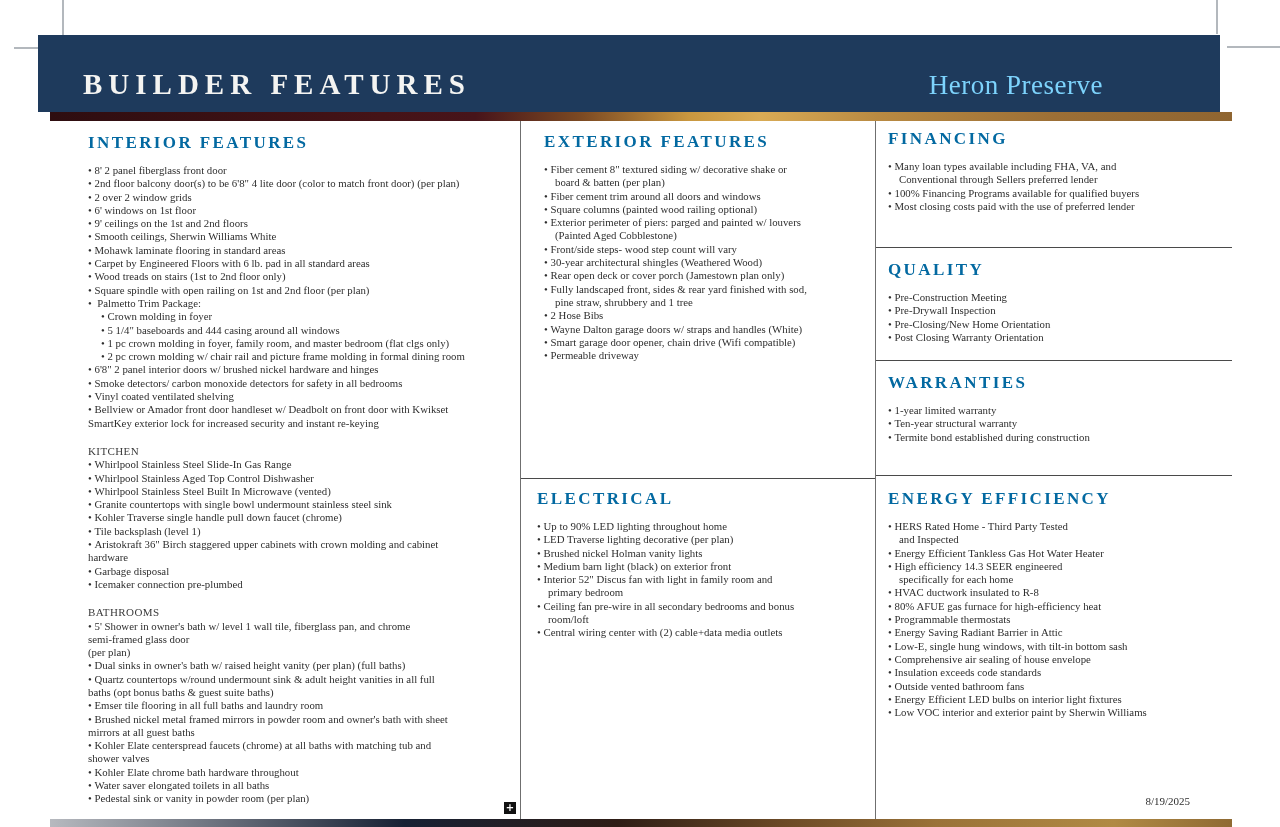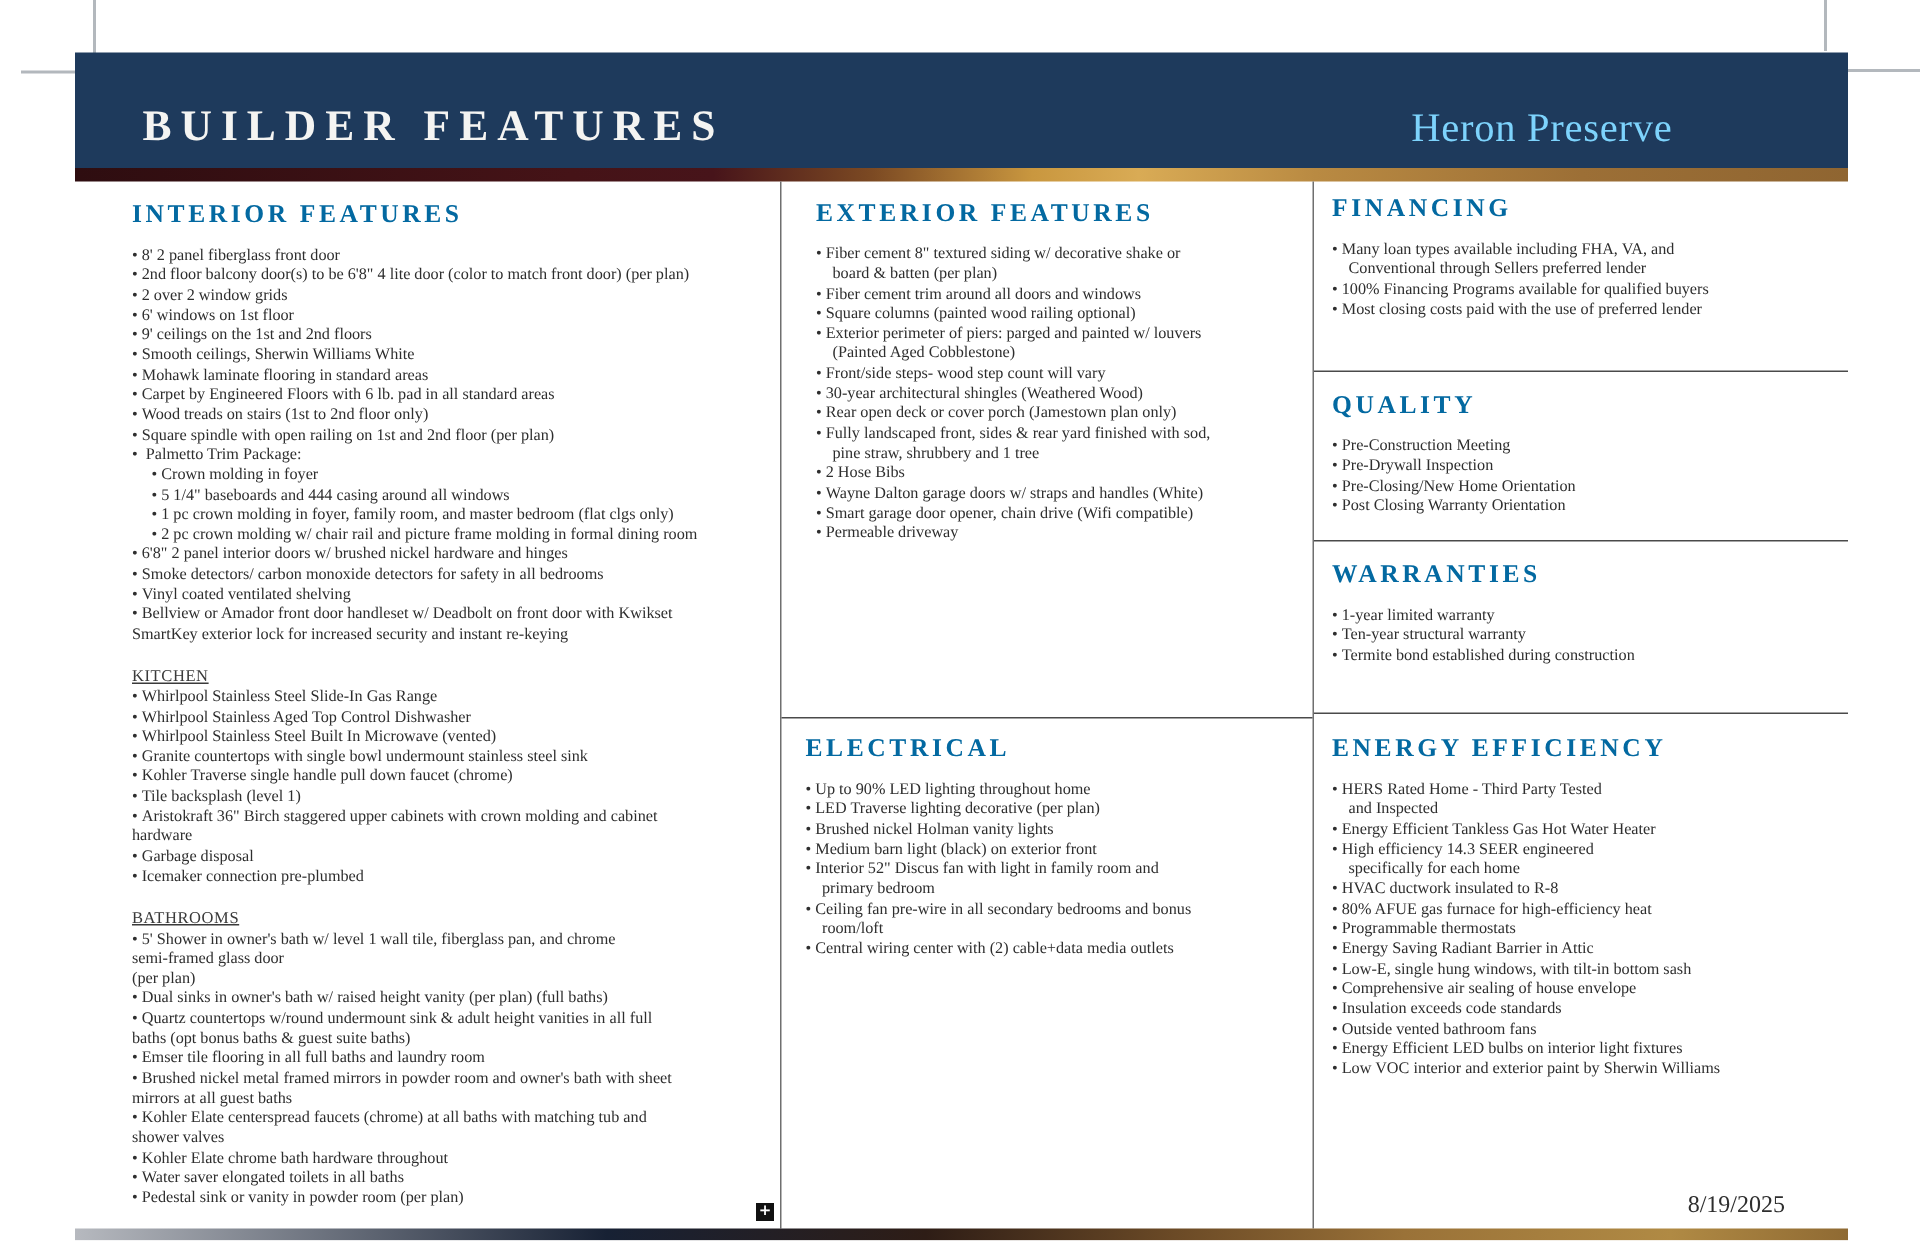--- a/index.html
+++ b/index.html
@@ -8,21 +8,21 @@
     background:#ffffff;font-family:"Liberation Serif",serif;color:#2e2e2e;
   }
   
   .crop{position:absolute;background:#b3b8bd;}
   .crop.tl-v{left:62px;top:0;width:2px;height:38px;}
   .crop.tl-h{left:14px;top:47px;width:43px;height:2px;}
   .crop.tr-v{left:1216px;top:0;width:2px;height:34px;}
   .crop.tr-h{left:1227px;top:46px;width:53px;height:2px;}
   
   .band{
-    position:absolute;left:50px;top:35px;width:1182px;height:77px;
+    position:absolute;left:38px;top:35px;width:1182px;height:77px;
     background:#1e3a5c;display:flex;justify-content:space-between;align-items:baseline;
     padding:0 117px 13px 45px;box-sizing:border-box;
   }
   .band .title{
     color:#f4f4f2;font-weight:bold;font-size:29px;letter-spacing:6px;
     align-self:flex-end;line-height:1;
   }
   .band .community{
     color:#7dd3fc;font-size:27px;letter-spacing:0.5px;align-self:flex-end;line-height:1;
   }
@@ -59,30 +59,29 @@
   
   .list{margin-top:11px;font-size:10.8px;line-height:13.3px;color:#2e2e2e;}
   .list.tight{margin-top:0;}
   .li{white-space:pre-line;}
   .li::before{content:"•\00a0";}
   .hang .li{padding-left:11px;text-indent:-11px;}
   .sub{margin-left:13px;margin-top:0;}
   .sublabel{
     margin-top:15px;font-size:11px;letter-spacing:0.4px;color:#3a3a3a;
     line-height:13.3px;
-    text-decoration:underline;
   }
   
   .expand-btn{
     position:absolute;left:504px;top:802px;width:12px;height:12px;background:#111;
     color:#fff;font-family:"DejaVu Sans",sans-serif;font-size:10px;font-weight:bold;
     display:flex;align-items:center;justify-content:center;line-height:1;cursor:pointer;
   }
   .date{
-    position:absolute;right:90px;top:795px;font-size:16px;color:#2e2e2e;text-align:right;
+    position:absolute;right:90px;top:795px;font-size:11px;color:#2e2e2e;text-align:right;
   }
 </style>
 </head>
 <body>
 
 <div class="page">
 
   <div class="crop tl-v"></div>
   <div class="crop tl-h"></div>
   <div class="crop tr-v"></div>

